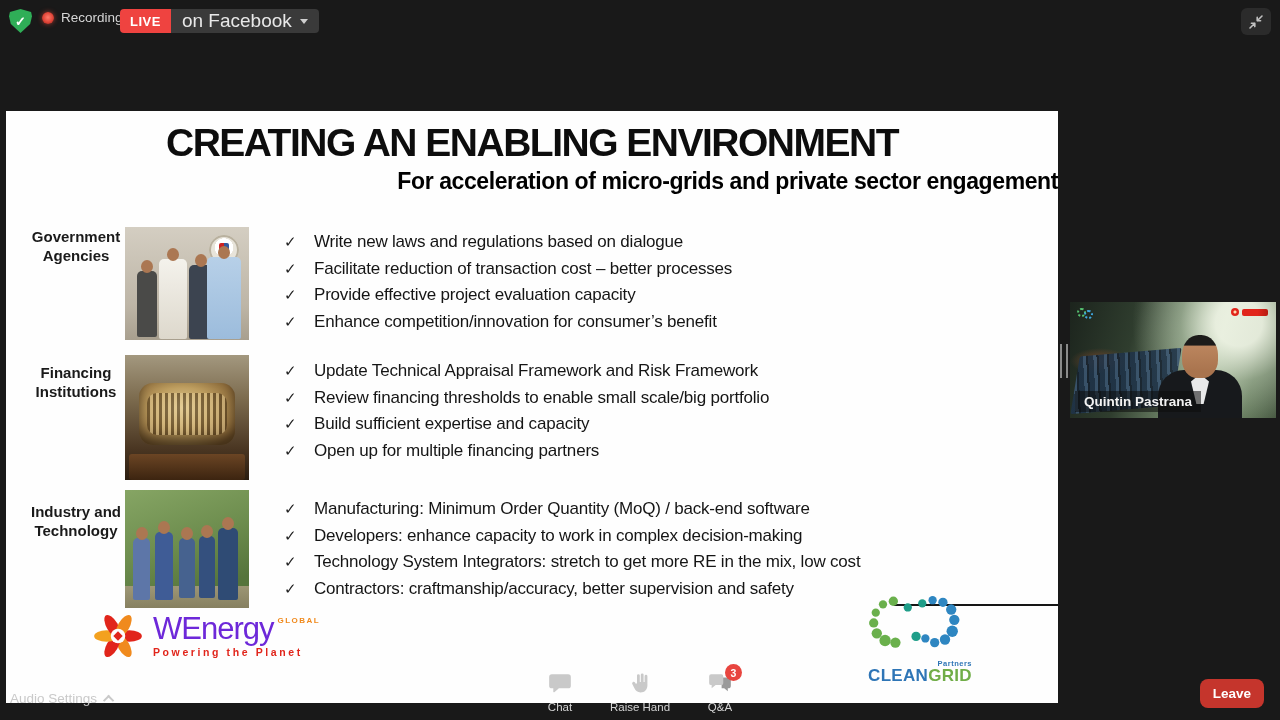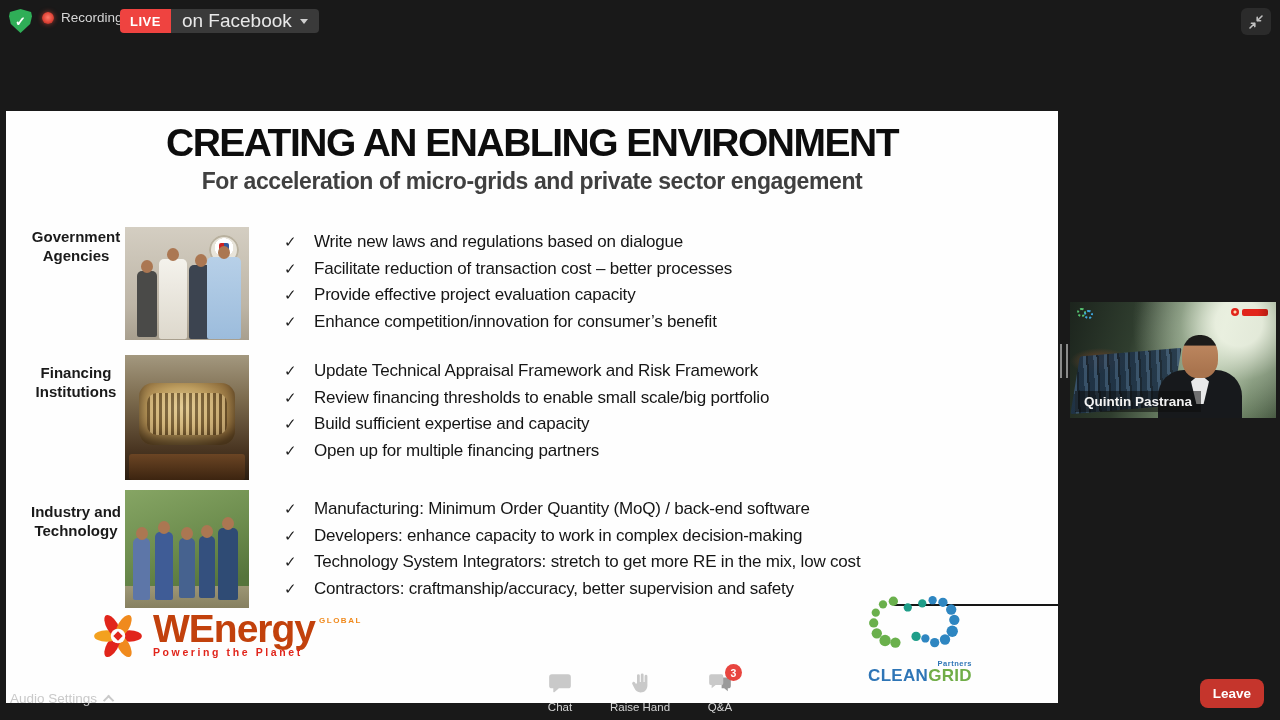--- a/index.html
+++ b/index.html
@@ -16,21 +16,21 @@
   .rec-label { color:#d6d6d6; font-size:13.5px; }
   .live-pill { position:absolute; left:120px; top:9px; display:flex; height:24px; border-radius:4px; overflow:hidden; }
   .live-badge { background:#ef4340; color:#fff; font-weight:bold; font-size:13px; display:flex; align-items:center; padding:0 10px; letter-spacing:.5px; }
   .live-target { background:#3a3a3a; color:#e8e8e8; font-size:19px; display:flex; align-items:center; gap:8px; padding:0 11px; cursor:pointer; }
   .caret-down { width:0; height:0; border-left:4px solid transparent; border-right:4px solid transparent; border-top:5px solid #cfcfcf; }
   .exit-fs { position:absolute; right:9px; top:8px; width:30px; height:27px; background:#2b2b2b; border-radius:6px; display:flex; align-items:center; justify-content:center; cursor:pointer; }
 
   
   .slide { position:absolute; left:6px; top:63px; width:1052px; height:592px; background:#fefefe; color:#111;margin-top:48px; }
   .slide-title { position:absolute; top:10px; left:0; width:100%; text-align:center; font-size:39px; font-weight:bold; letter-spacing:-1.5px; color:#0d0d0d; }
-  .slide-subtitle { position:absolute; top:57px; left:0; width:100%; text-align:center; font-size:23px; font-weight:bold; letter-spacing:-0.4px; color:#404040; }
+  .slide-subtitle { position:absolute; top:57px; left:0; width:100%; text-align:right; font-size:23px; font-weight:bold; letter-spacing:-0.4px; color:#000000; }
 
   .sec-label { position:absolute; left:8px; width:124px; text-align:center; font-size:15px; font-weight:bold; color:#1a1a1a; line-height:19px; }
   .lbl-0 { top:116px; } .lbl-1 { top:252px; } .lbl-2 { top:391px; }
 
   .photo { position:absolute; left:119px; width:124px; overflow:hidden; }
   .ph-0 { top:116px; height:113px; background:linear-gradient(#d4cec2, #bdb5a6 70%, #a89f8e); }
   .ph-1 { top:244px; height:125px; background:linear-gradient(#a3987f 0%, #7c6b4e 35%, #4a3622 75%, #2b1d10 100%); }
   .ph-2 { top:379px; height:118px; background:linear-gradient(160deg, #86a564 0%, #6d8d4e 45%, #55743c 80%); }
   .fig { position:absolute; border-radius:5px 5px 2px 2px; }
   .fig::before { content:""; position:absolute; left:50%; transform:translateX(-50%); top:-11px; width:12px; height:13px; border-radius:50%; background:#ab7752; }
@@ -40,21 +40,21 @@
   .register-drum::after { content:""; position:absolute; inset:10px 8px; border-radius:10px; background:repeating-linear-gradient(90deg, rgba(60,40,15,.55) 0 3px, rgba(230,205,150,.5) 3px 6px); }
   .register-base { position:absolute; left:4px; bottom:0; width:116px; height:26px; background:linear-gradient(#6b4524, #3c2410); border-radius:3px; }
   .ground { position:absolute; left:0; bottom:0; width:100%; height:22px; background:linear-gradient(#a99c7f, #8f8266); opacity:.85; }
 
   .slide-divider { position:absolute; top:493px; left:888px; width:164px; height:2px; background:#161616; }
 
   
   .wenergy { position:absolute; left:84px; top:497px; display:flex; align-items:center; gap:7px; }
   .we-text { display:flex; flex-direction:column; }
   .we-row { display:flex; align-items:flex-start; gap:4px; }
-  .we-brand { font-size:39px; font-weight:bold; color:#c2410c; letter-spacing:-1px; line-height:30px; }
+  .we-brand { font-size:31px; font-weight:normal; color:#6d28d9; letter-spacing:-1px; line-height:30px; }
   .we-global { font-size:8px; font-weight:bold; color:#f08a1d; letter-spacing:1.5px; margin-top:2px; }
   .we-tagline { font-size:10.5px; font-weight:bold; color:#e1251b; letter-spacing:2.6px; margin-top:2px; }
 
   
   .cleangrid { position:absolute; left:856px; top:482px; width:116px; }
   .cg-textline { font-size:17px; font-weight:bold; letter-spacing:.3px; text-align:center; margin-top:-2px; }
   .cg-clean { color:#2e75b6; } .cg-grid { color:#70ad47; }
   .cg-partners { display:block; text-align:right; font-size:7.5px; font-weight:bold; color:#2e75b6; letter-spacing:.5px; margin:0 6px -1px 0; }
 
   

